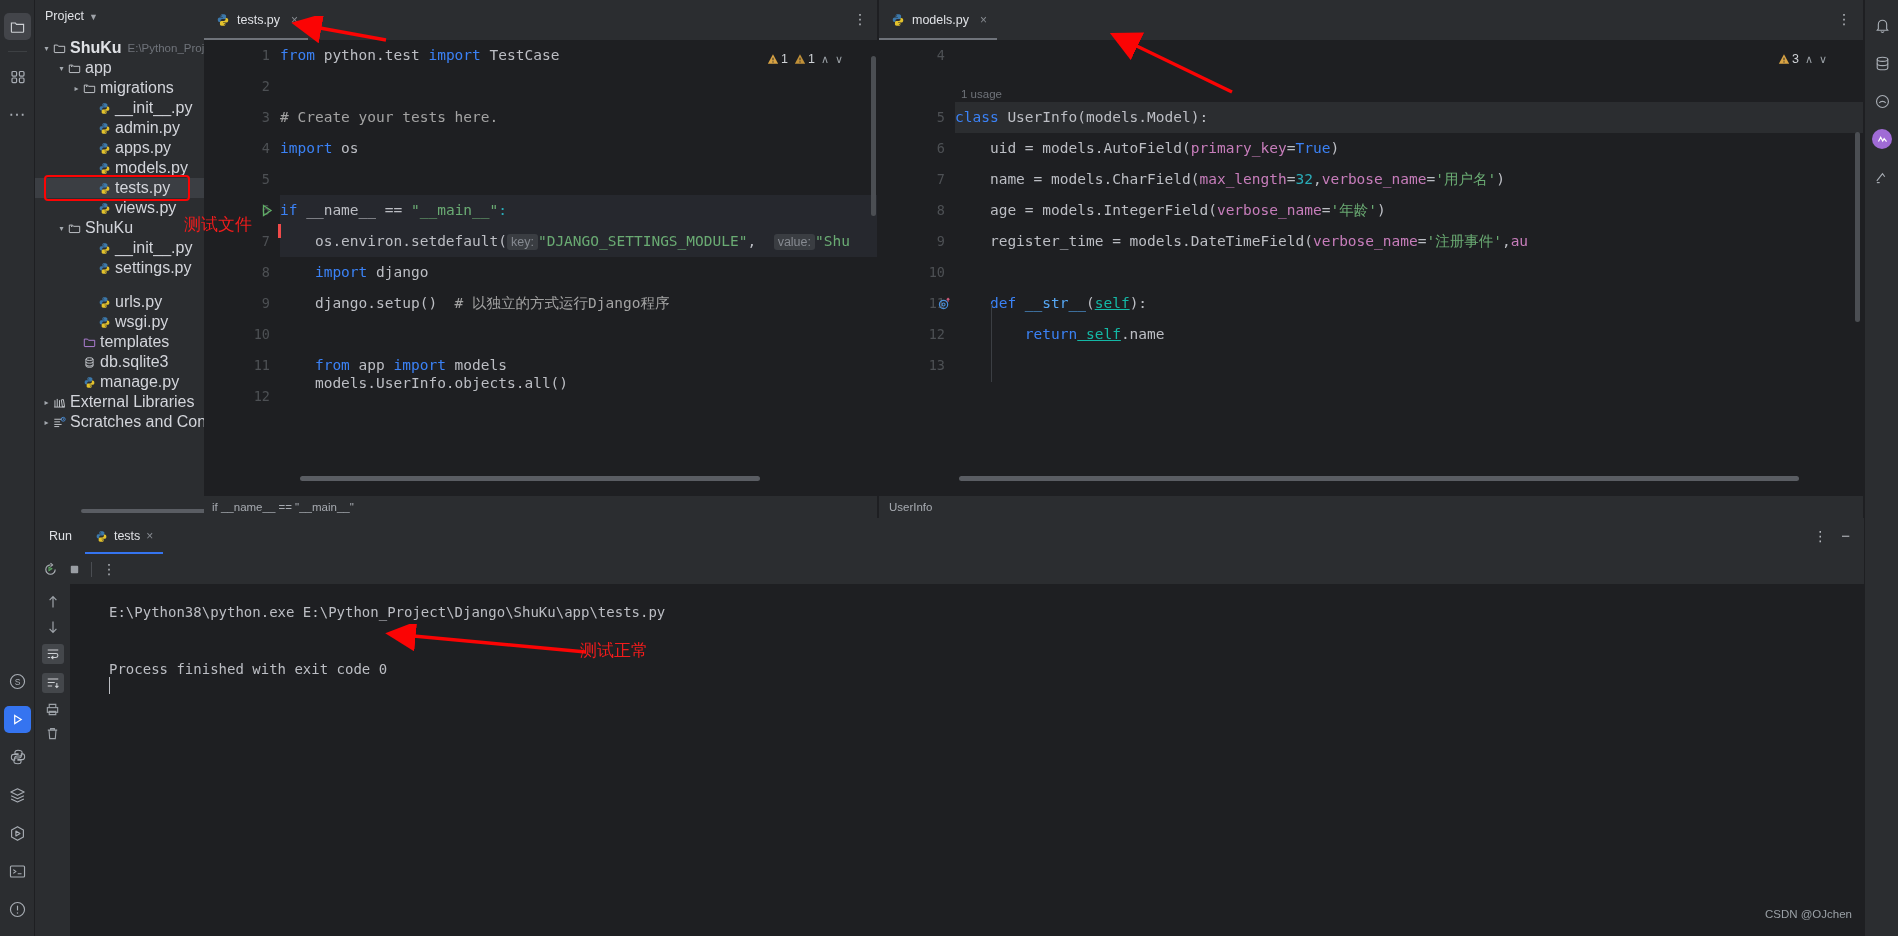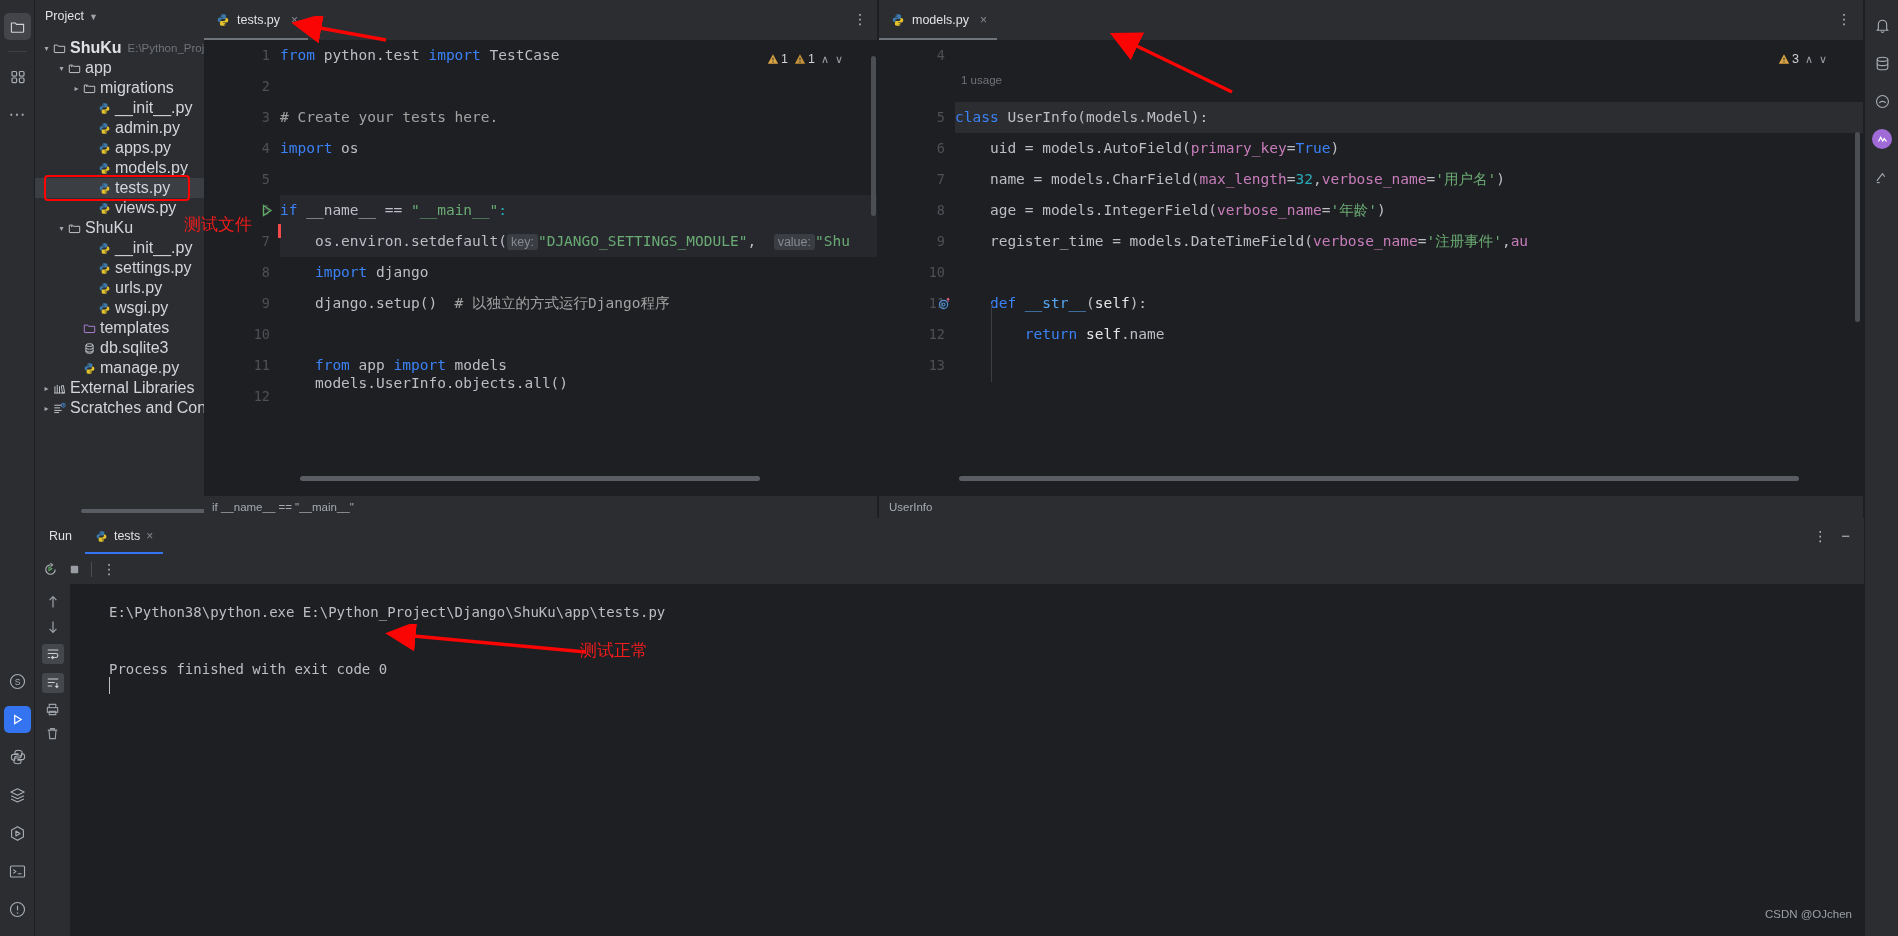--- a/index.html
+++ b/index.html
@@ -93,21 +93,21 @@
   }
   .cline{ position:absolute; left:0; height:31px; line-height:31px; }
   .rowhl{ position:absolute; left:0; right:0; height:31px; background:#26282e; }
   .rowhl2{ position:absolute; left:0; right:0; height:31px; background:#2b2d30; }
 
   
   .kw{ color:#3b82f6; }
   .str{ color:#6aab73; }
   .num{ color:#2aacb8; }
   .cmt{ color:#a3a3a3; }
-  .param{ color:#e5e5e5; }
+  .param{ color:#14b8a6;text-decoration:underline; }
   .kwarg{ color:#c77dbb; }
   .pl{ color:#bcbec4; }
   .defname{ color:#56a8f5; }
   .hintbox{
     background:#3a3d42; color:#868a91; border-radius:3px; padding:1px 4px;
     font-size:12.5px; font-family:"Liberation Sans", sans-serif;
   }
   .usage{ color:#6f737a; font-size:11.5px; font-family:"Liberation Sans", sans-serif; }
 
   .inspect{
@@ -375,21 +375,21 @@
         <div class="node" style="padding-left: 51px;">
           <span class="arrow empty"></span>
           <span class="nicon">
             <svg width="13" height="13" viewBox="0 0 16 16">
               <path d="M7.9 1.4c-2 0-2.6.7-2.6 1.8v1.3h2.7v.6H4.2c-1.2 0-2.2.8-2.2 2.6S3 10.4 4.2 10.4h.9V8.8c0-1.2.9-2 2-2h2.6c1 0 1.8-.7 1.8-1.8V3.2c0-1.1-1-1.8-3.6-1.8zM6.4 2.5a.6.6 0 1 1 0 1.2.6.6 0 0 1 0-1.2z" fill="#3c78aa"></path>
               <path d="M8.1 14.6c2 0 2.6-.7 2.6-1.8v-1.3H8v-.6h3.8c1.2 0 2.2-.8 2.2-2.6S13 5.6 11.8 5.6h-.9v1.6c0 1.2-.9 2-2 2H6.3c-1 0-1.8.7-1.8 1.8v1.8c0 1.1 1 1.8 3.6 1.8zm1.5-1.1a.6.6 0 1 1 0-1.2.6.6 0 0 1 0 1.2z" fill="#e3c22c"></path>
             </svg>
           </span>
           <span class="nlabel">settings.py</span>
         </div>
-        <div class="node" style="padding-left: 51px;">
+        <div class="node" style="padding-left: 51px; margin-top: 14px;">
           <span class="arrow empty"></span>
           <span class="nicon">
             <svg width="13" height="13" viewBox="0 0 16 16">
               <path d="M7.9 1.4c-2 0-2.6.7-2.6 1.8v1.3h2.7v.6H4.2c-1.2 0-2.2.8-2.2 2.6S3 10.4 4.2 10.4h.9V8.8c0-1.2.9-2 2-2h2.6c1 0 1.8-.7 1.8-1.8V3.2c0-1.1-1-1.8-3.6-1.8zM6.4 2.5a.6.6 0 1 1 0 1.2.6.6 0 0 1 0-1.2z" fill="#3c78aa"></path>
               <path d="M8.1 14.6c2 0 2.6-.7 2.6-1.8v-1.3H8v-.6h3.8c1.2 0 2.2-.8 2.2-2.6S13 5.6 11.8 5.6h-.9v1.6c0 1.2-.9 2-2 2H6.3c-1 0-1.8.7-1.8 1.8v1.8c0 1.1 1 1.8 3.6 1.8zm1.5-1.1a.6.6 0 1 1 0-1.2.6.6 0 0 1 0 1.2z" fill="#e3c22c"></path>
             </svg>
           </span>
           <span class="nlabel">urls.py</span>
         </div>
         <div class="node" style="padding-left: 51px;">
@@ -577,21 +577,21 @@
 
       <div style="position:absolute;left:58px;top:256px;">
         <svg width="15" height="15" viewBox="0 0 16 16" fill="none">
           <circle cx="7" cy="9" r="4.4" stroke="#4a8ed8" stroke-width="1.3"></circle>
           <circle cx="7" cy="9" r="1.6" stroke="#4a8ed8" stroke-width="1.2"></circle>
           <path d="M11.8 6.2V2.6M10.4 4l1.4-1.5L13.2 4" stroke="#d05a7a" stroke-width="1.2"></path>
         </svg>
       </div>
 
       <div class="code">
-        <div class="cline usage" style="top:25px;left:6px;">1 usage</div>
+        <div class="cline usage" style="top:39px;left:6px;">1 usage</div>
         <div class="cline" style="top:62px;"><span class="kw">class</span><span class="pl"> UserInfo</span><span class="pl">(models.Model):</span></div>
         <div class="cline" style="top:93px;"><span class="pl">&nbsp;&nbsp;&nbsp;&nbsp;</span><span class="pl">uid = models.AutoField(</span><span class="kwarg">primary_key</span><span class="pl">=</span><span class="kw">True</span><span class="pl">)</span></div>
         <div class="cline" style="top:124px;"><span class="pl">&nbsp;&nbsp;&nbsp;&nbsp;</span><span class="pl">name = models.CharField(</span><span class="kwarg">max_length</span><span class="pl">=</span><span class="num">32</span><span class="pl">,</span><span class="kwarg">verbose_name</span><span class="pl">=</span><span class="str">'用户名'</span><span class="pl">)</span></div>
         <div class="cline" style="top:155px;"><span class="pl">&nbsp;&nbsp;&nbsp;&nbsp;</span><span class="pl">age = models.IntegerField(</span><span class="kwarg">verbose_name</span><span class="pl">=</span><span class="str">'年龄'</span><span class="pl">)</span></div>
         <div class="cline" style="top:186px;"><span class="pl">&nbsp;&nbsp;&nbsp;&nbsp;</span><span class="pl">register_time = models.DateTimeField(</span><span class="kwarg">verbose_name</span><span class="pl">=</span><span class="str">'注册事件'</span><span class="pl">,</span><span class="kwarg">au</span></div>
         <div class="cline" style="top:248px;"><span class="pl">&nbsp;&nbsp;&nbsp;&nbsp;</span><span class="kw">def</span><span class="defname"> __str__</span><span class="pl">(</span><span class="param">self</span><span class="pl">):</span></div>
         <div class="cline" style="top:279px;"><span class="pl">&nbsp;&nbsp;&nbsp;&nbsp;&nbsp;&nbsp;&nbsp;&nbsp;</span><span class="kw">return</span><span class="param"> self</span><span class="pl">.name</span></div>
         
         <div style="position:absolute;left:36px;top:264px;width:1px;height:78px;background:#3b3e43;"></div>
       </div>

